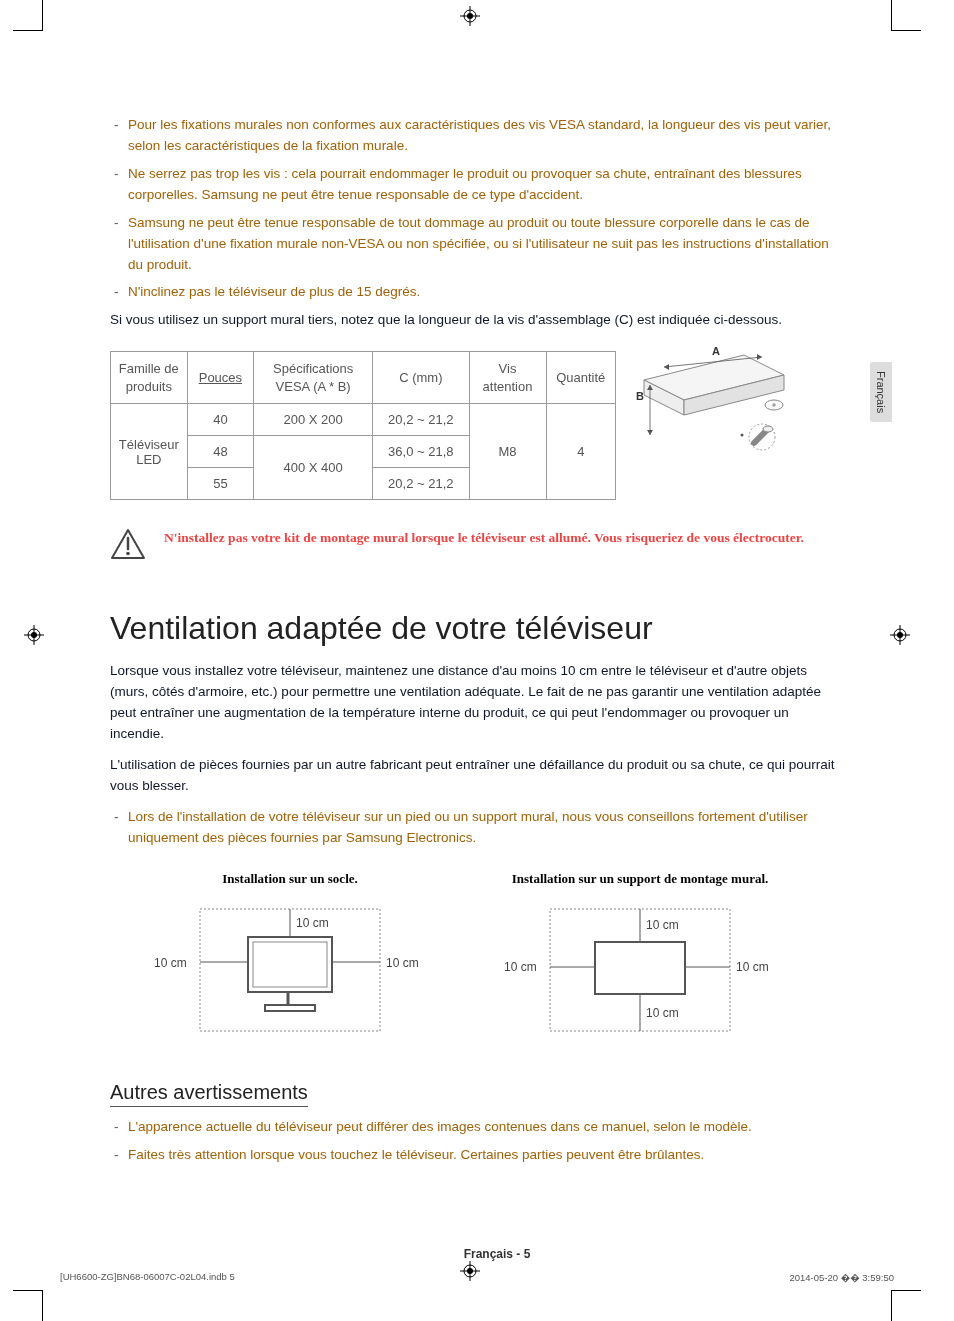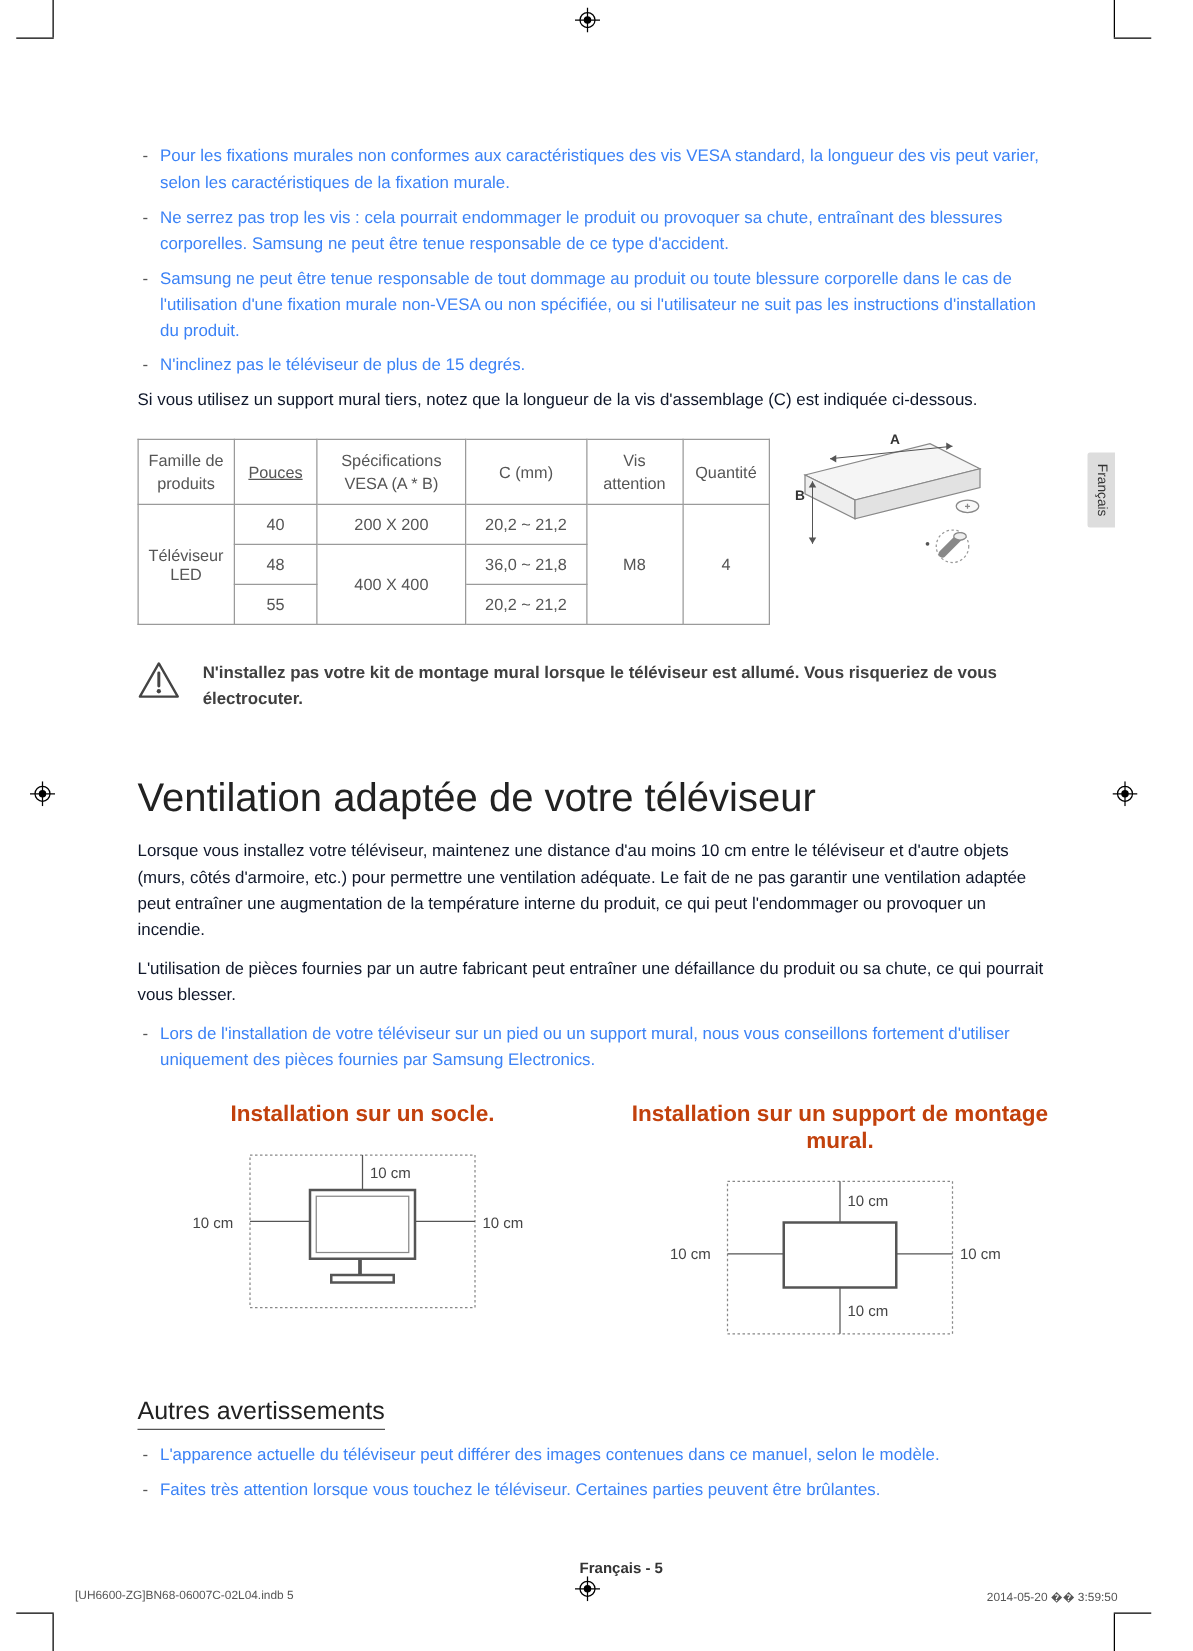--- a/index.html
+++ b/index.html
@@ -7,37 +7,37 @@
   body {
     width:954px; height:1321px;
     font-family: Arial, Helvetica, sans-serif;
     color:#3e3e3e;
     position:relative;
   }
   .page {
     padding:115px 110px 60px 110px;
   }
   .bullet-list { list-style:none; padding:0; margin:0; }
-  .bullet-list li { position:relative; padding-left:18px; font-size:13.5px; line-height:1.55; color:#3b82f6; margin-bottom:7px; }
+  .bullet-list li { position:relative; padding-left:18px; font-size:13.5px; line-height:1.55; color:#a16207; margin-bottom:7px; }
   .bullet-list li::before { content:"-"; position:absolute; left:4px; top:0; color:#565656; }
   .body-text { font-size:13.5px; line-height:1.55; color:#0f172a; margin:6px 0 10px 0; }
   table.spec { border-collapse:collapse; margin-top:10px; width:506px; }
   table.spec th, table.spec td {
     border:1px solid #9a9a9a;
     font-size:13px; color:#555; text-align:center;
     padding:8px 6px; font-weight:normal;
   }
   table.spec th { line-height:1.35; }
   .warn-row { display:flex; align-items:flex-start; gap:18px; margin-top:28px; }
-  .warn-text { font-size:13.5px; line-height:1.55; color:#404040; font-weight:bold; }
+  .warn-text { font-size:13.5px; line-height:1.55; color:#ef4444; font-weight:bold;font-family:Liberation Serif, serif; }
   h1.section { font-size:32px; font-weight:400; color:#222; margin:50px 0 14px 0; }
   h2.sub { font-size:20px; font-weight:500; color:#222; margin:40px 0 10px 0; display:inline-block; border-bottom:1.5px solid #555; padding-bottom:2px; }
   .install-row { display:flex; gap:70px; margin-top:22px; justify-content:flex-start; padding-left:40px; }
   .install-col { text-align:center; }
-  .install-title { font-size:18px; font-weight:bold; color:#c2410c; margin-bottom:10px; }
+  .install-title { font-size:13px; font-weight:bold; color:#000000; margin-bottom:10px;font-family:Liberation Serif, serif; }
   .pg-footer { position:absolute; left:0; right:0; bottom:60px; text-align:center; font-size:12px; font-weight:bold; color:#333;padding-left:40px; }
   .file-footer { position:absolute; left:60px; right:60px; bottom:37px; display:flex; justify-content:space-between; font-size:9.5px; color:#555; }
   .side-tab {
     position:absolute; right:62px; top:362px;
     background:#ddd; width:22px; height:60px;
     writing-mode:vertical-rl; text-orientation:mixed;
     font-size:11px; color:#333; text-align:center; line-height:22px;
     border-radius:2px 0 0 2px;
   }
   

